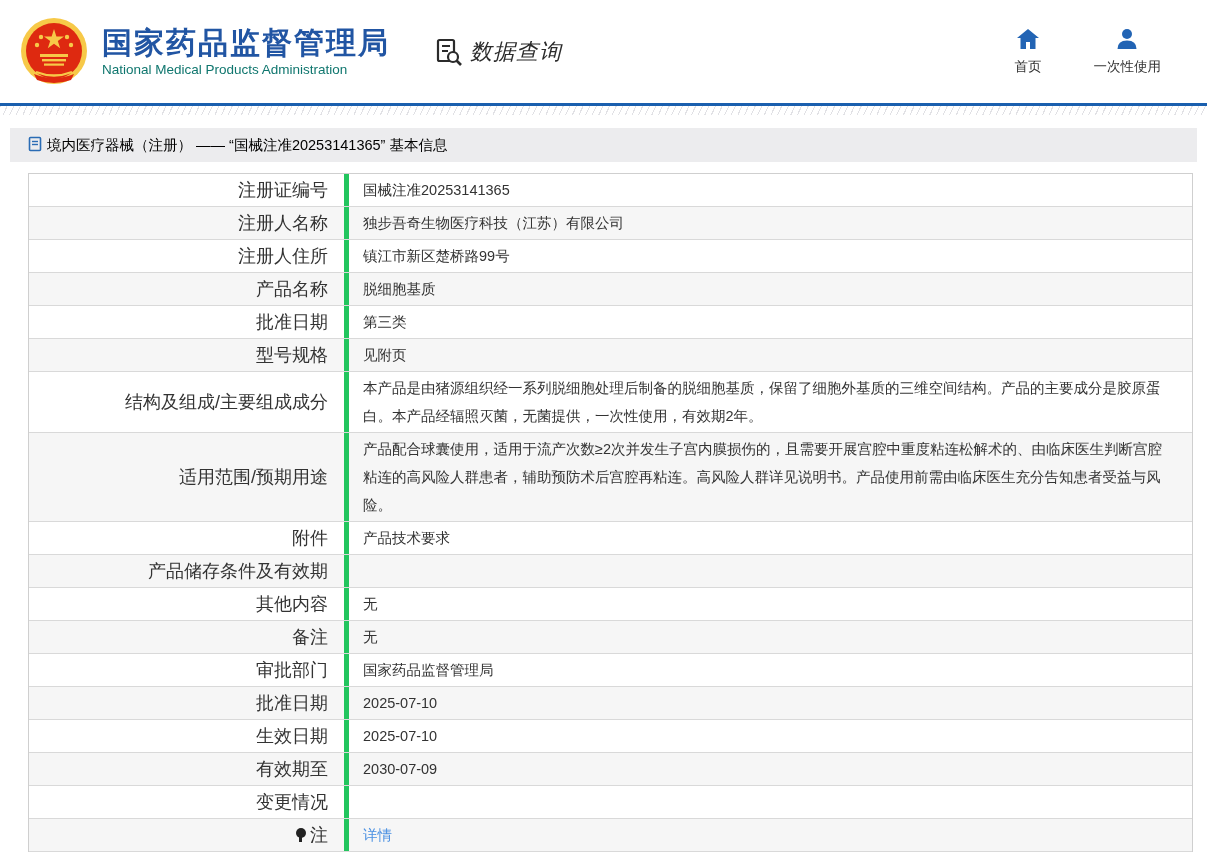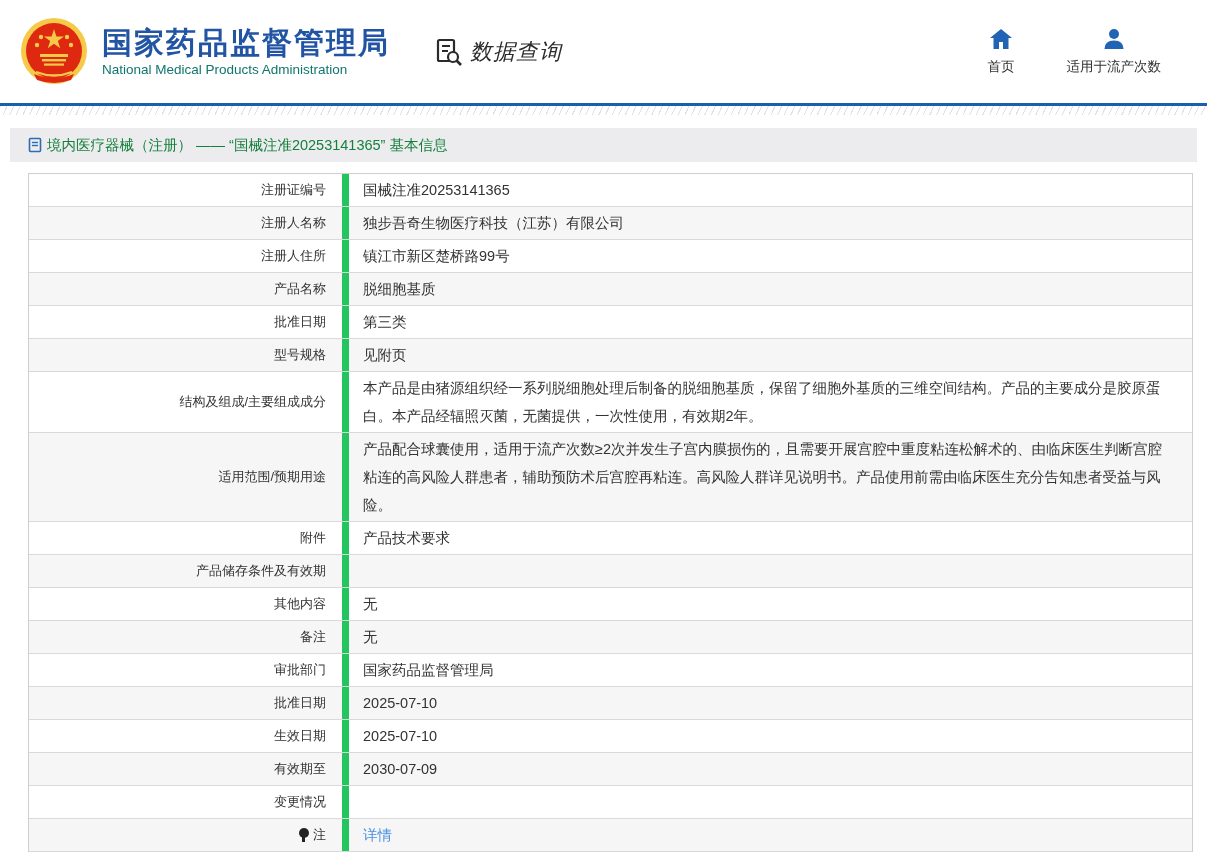--- a/index.html
+++ b/index.html
@@ -18,28 +18,28 @@
   .nav-item { display:flex; flex-direction:column; align-items:center; gap:8px; font-size:13.5px;
     color:#333; cursor:pointer; }
   .nav-item svg { display:block; }
 
   
   .blue-bar { height:3px; background:#1a5fae; }
   .hatch { height:9px;
     background:repeating-linear-gradient(115deg,#e1e1e5 0 1px,transparent 1px 6px); }
   .breadcrumb-band { margin:13px 10px 0 10px; height:34px; background:#ececee;
     display:flex; align-items:center; padding-left:18px; }
-  .breadcrumb { display:flex; align-items:center; gap:5px; font-size:14.5px; color:#15803d; }
+  .breadcrumb { display:flex; gap:5px; font-size:14.5px; color:#000000; }
 
   
   .info-table { margin:11px 14px 0 28px; border:1px solid #cfcfcf; border-bottom:none; }
   .row { display:flex; align-items:stretch; border-bottom:1px solid #d9d9d9; min-height:33px; background:#fff; }
   .row:nth-child(even) { background:#f6f6f6; }
   .cell-label { flex:0 0 320px; width:320px; display:flex; align-items:center; justify-content:flex-end;
-    padding-right:16px; border-right:7px solid #22c55e; font-size:13px; color:#333; }
+    padding-right:16px; border-right:5px solid #22c55e; font-size:18px; color:#333; }
   .cell-value { flex:1; display:flex; align-items:center; padding:2px 24px 2px 14px;
     font-size:14.5px; color:#333; line-height:28px; }
   .detail-link { color:#4a90e2; text-decoration:none; cursor:pointer; }
 
   
   .note-icon { width:10px; height:14px; position:relative; display:inline-block; margin-right:4px; }
   .note-icon::before { content:''; position:absolute; top:0; left:0; width:10px; height:10px;
     background:#222; border-radius:50%; }
   .note-icon::after { content:''; position:absolute; bottom:0; left:3px; width:3px; height:5px; background:#222; }
 </style>
@@ -83,21 +83,21 @@
       <svg width="24" height="22" viewBox="0 0 24 22">
         <path d="M12 1 L23 10 L19.5 10 L19.5 21 L14 21 L14 14 L10 14 L10 21 L4.5 21 L4.5 10 L1 10 Z" fill="#2264b4"></path>
       </svg>
       <span>首页</span>
     </div>
     <div class="nav-item">
       <svg width="24" height="22" viewBox="0 0 24 22">
         <circle cx="12" cy="6" r="5" fill="#2264b4"></circle>
         <path d="M2.5 21 Q2.5 12.5 12 12.5 Q21.5 12.5 21.5 21 Z" fill="#2264b4"></path>
       </svg>
-      <span>适用于流产次数</span>
+      <span>一次性使用</span>
     </div>
   </div>
 </div>
 
 <div class="blue-bar"></div>
 <div class="hatch"></div>
 
 <div class="breadcrumb-band">
   <div class="breadcrumb">
     <svg width="14" height="16" viewBox="0 0 14 16">

